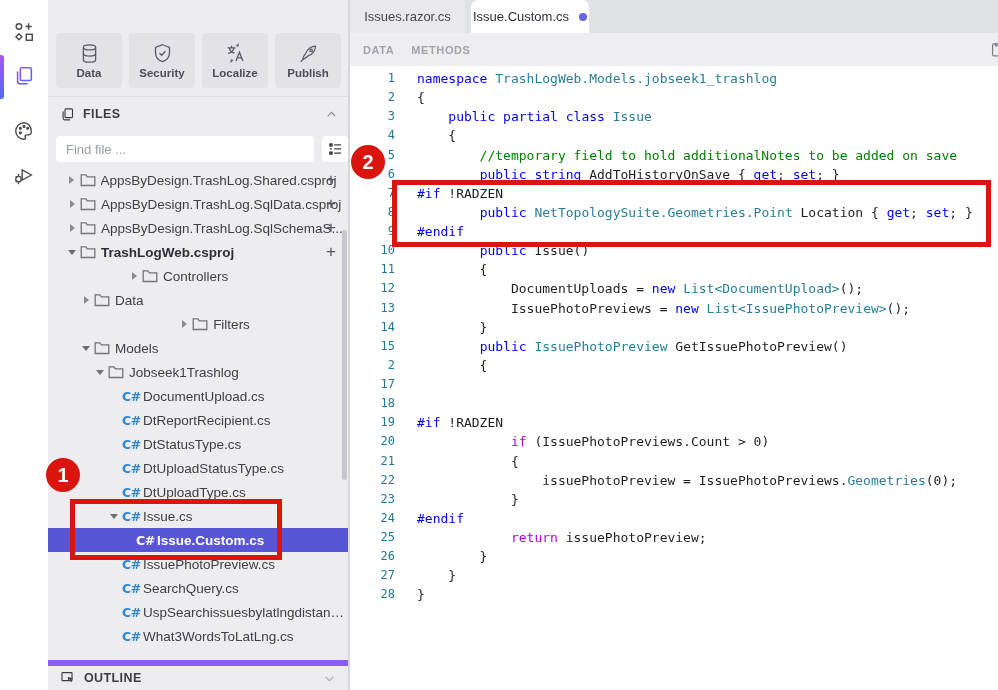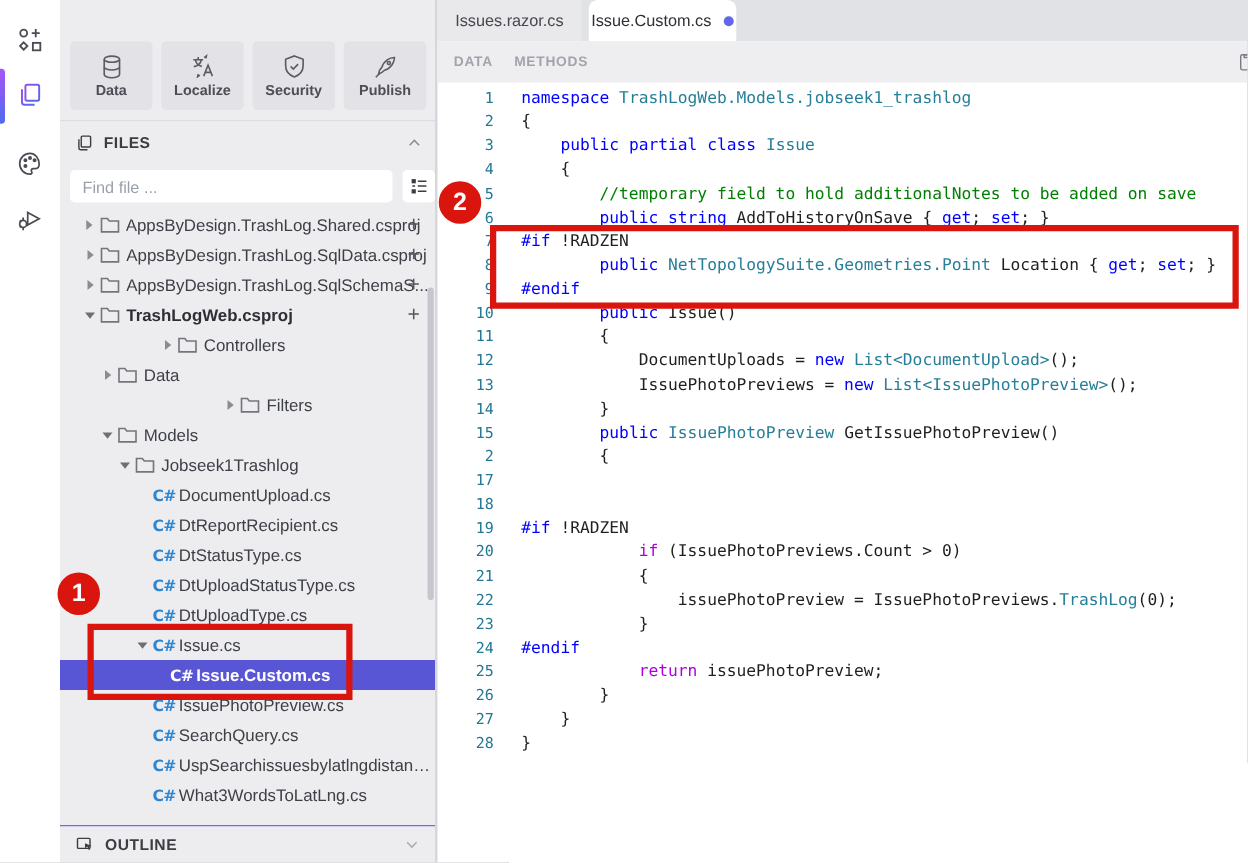--- a/index.html
+++ b/index.html
@@ -38,21 +38,21 @@
   .caret{width:16px;flex:none;display:flex;align-items:center;justify-content:center;}
   .tri-r{width:0;height:0;border-left:5px solid #8b8b93;border-top:4px solid transparent;border-bottom:4px solid transparent;}
   .tri-d{width:0;height:0;border-top:5px solid #6e6e76;border-left:4px solid transparent;border-right:4px solid transparent;}
   .t-icon{width:18px;flex:none;display:flex;align-items:center;justify-content:flex-start;color:#74747c;}
   .csb{font-family:"DejaVu Sans",sans-serif;font-weight:800;font-size:12.5px;color:#2e86d1;letter-spacing:-.5px;}
   .sel .csb{color:#ffffff;}
   .t-label{margin-left:3px;overflow:hidden;text-overflow:ellipsis;}
   .plus{position:absolute;right:12px;top:0;height:24px;display:flex;align-items:center;font-size:17px;font-weight:400;color:#55555d;cursor:pointer;}
   .sb-scroll{position:absolute;left:294px;top:230px;width:5px;height:250px;border-radius:3px;background:#c6c6cc;}
 
-  .outline-bar{position:absolute;left:0;top:660px;width:300px;height:30px;border-top:1px solid #8b5cf6;
+  .outline-bar{position:absolute;left:0;top:660px;width:300px;height:30px;border-top:6px solid #8b5cf6;
                display:flex;align-items:center;gap:8px;padding:0 12px;box-sizing:border-box;
                font-size:12.5px;font-weight:700;letter-spacing:.4px;color:#3c3c43;}
   .outline-bar .sp{flex:1;}
 
   
   .editor{position:absolute;left:350px;top:0;width:648px;height:690px;background:#ffffff;}
   .tabbar{position:absolute;left:0;top:0;width:648px;height:33px;background:#e1e2e6;}
   .tab{position:absolute;top:0;height:33px;display:flex;align-items:center;justify-content:center;gap:10px;
        font-size:13px;color:#46464e;cursor:pointer;}
   .tab.inactive{left:0;width:115px;background:#e9e9ec;}
@@ -136,35 +136,35 @@
             <ellipse cx="12" cy="5" rx="7" ry="2.8"></ellipse>
               <path d="M5 5v14c0 1.6 3.1 2.9 7 2.9s7-1.3 7-2.9V5"></path>
             <path d="M5 12c0 1.6 3.1 2.9 7 2.9s7-1.3 7-2.9"></path>
           </svg>
         </span>
         <span class="lbl">Data</span>
       </div>
       <div class="sb-btn">
         <span>
           <svg width="21" height="21" viewBox="0 0 24 24" fill="none" stroke="#5b5b63" stroke-width="1.5">
+            <path d="M12 2l8 3v6c0 5-3.5 8.6-8 10.2C7.5 19.6 4 16 4 11V5z"></path>
+            <path d="M8.6 11.6l2.4 2.4 4.4-4.5"></path>
+          </svg>
+        </span>
+        <span class="lbl">Security</span>
+      </div>
+      <div class="sb-btn">
+        <span>
+          <svg width="21" height="21" viewBox="0 0 24 24" fill="none" stroke="#5b5b63" stroke-width="1.5">
             <path d="M3 5.5h9M7.5 3v2.5M5 5.5c.3 3 2.6 5.3 5.8 6M10.3 5.5c-.5 3-3.2 5.6-6.8 6.3"></path>
             <path d="M12.5 20.5l4-10 4 10M13.9 17h5.2"></path>
             <path d="M13 3.5l2-1.5-.4 2.3M9 19.5l-2 1.5.4-2.3"></path>
           </svg>
         </span>
         <span class="lbl">Localize</span>
-      </div>
-      <div class="sb-btn">
-        <span>
-          <svg width="21" height="21" viewBox="0 0 24 24" fill="none" stroke="#5b5b63" stroke-width="1.5">
-            <path d="M12 2l8 3v6c0 5-3.5 8.6-8 10.2C7.5 19.6 4 16 4 11V5z"></path>
-            <path d="M8.6 11.6l2.4 2.4 4.4-4.5"></path>
-          </svg>
-        </span>
-        <span class="lbl">Security</span>
       </div>
       <div class="sb-btn">
         <span>
           <svg width="21" height="21" viewBox="0 0 24 24" fill="none" stroke="#5b5b63" stroke-width="1.4">
             <path d="M5.5 18.5c.2-2.4 1.2-4.3 3-6 0 0 1.2-4.2 5-6.9 2.9-2 6.6-2.1 6.6-2.1s-.2 3.7-2.2 6.6c-2.7 3.8-6.9 5-6.9 5-1.7 1.8-3.6 2.8-5.5 3.4z"></path>
             <circle cx="15" cy="8.5" r="1.4"></circle>
             <path d="M3 21.5l3.5-3.5"></path>
           </svg>
         </span>
         <span class="lbl">Publish</span>
@@ -502,21 +502,21 @@
         <div class="code-line">
           <span class="ln">20</span>
           <span class="lc"><span class="pl">            </span><span class="ct">if</span><span class="pl"> (IssuePhotoPreviews.Count &gt; 0)</span></span>
         </div>
         <div class="code-line">
           <span class="ln">21</span>
           <span class="lc"><span class="pl">            {</span></span>
         </div>
         <div class="code-line">
           <span class="ln">22</span>
-          <span class="lc"><span class="pl">                issuePhotoPreview = IssuePhotoPreviews.</span><span class="ty">TrashLog</span><span class="pl">(0);</span></span>
+          <span class="lc"><span class="pl">                issuePhotoPreview = IssuePhotoPreviews.</span><span class="ty">Geometries</span><span class="pl">(0);</span></span>
         </div>
         <div class="code-line">
           <span class="ln">23</span>
           <span class="lc"><span class="pl">            }</span></span>
         </div>
         <div class="code-line">
           <span class="ln">24</span>
           <span class="lc"><span class="kw">#endif</span></span>
         </div>
         <div class="code-line">

